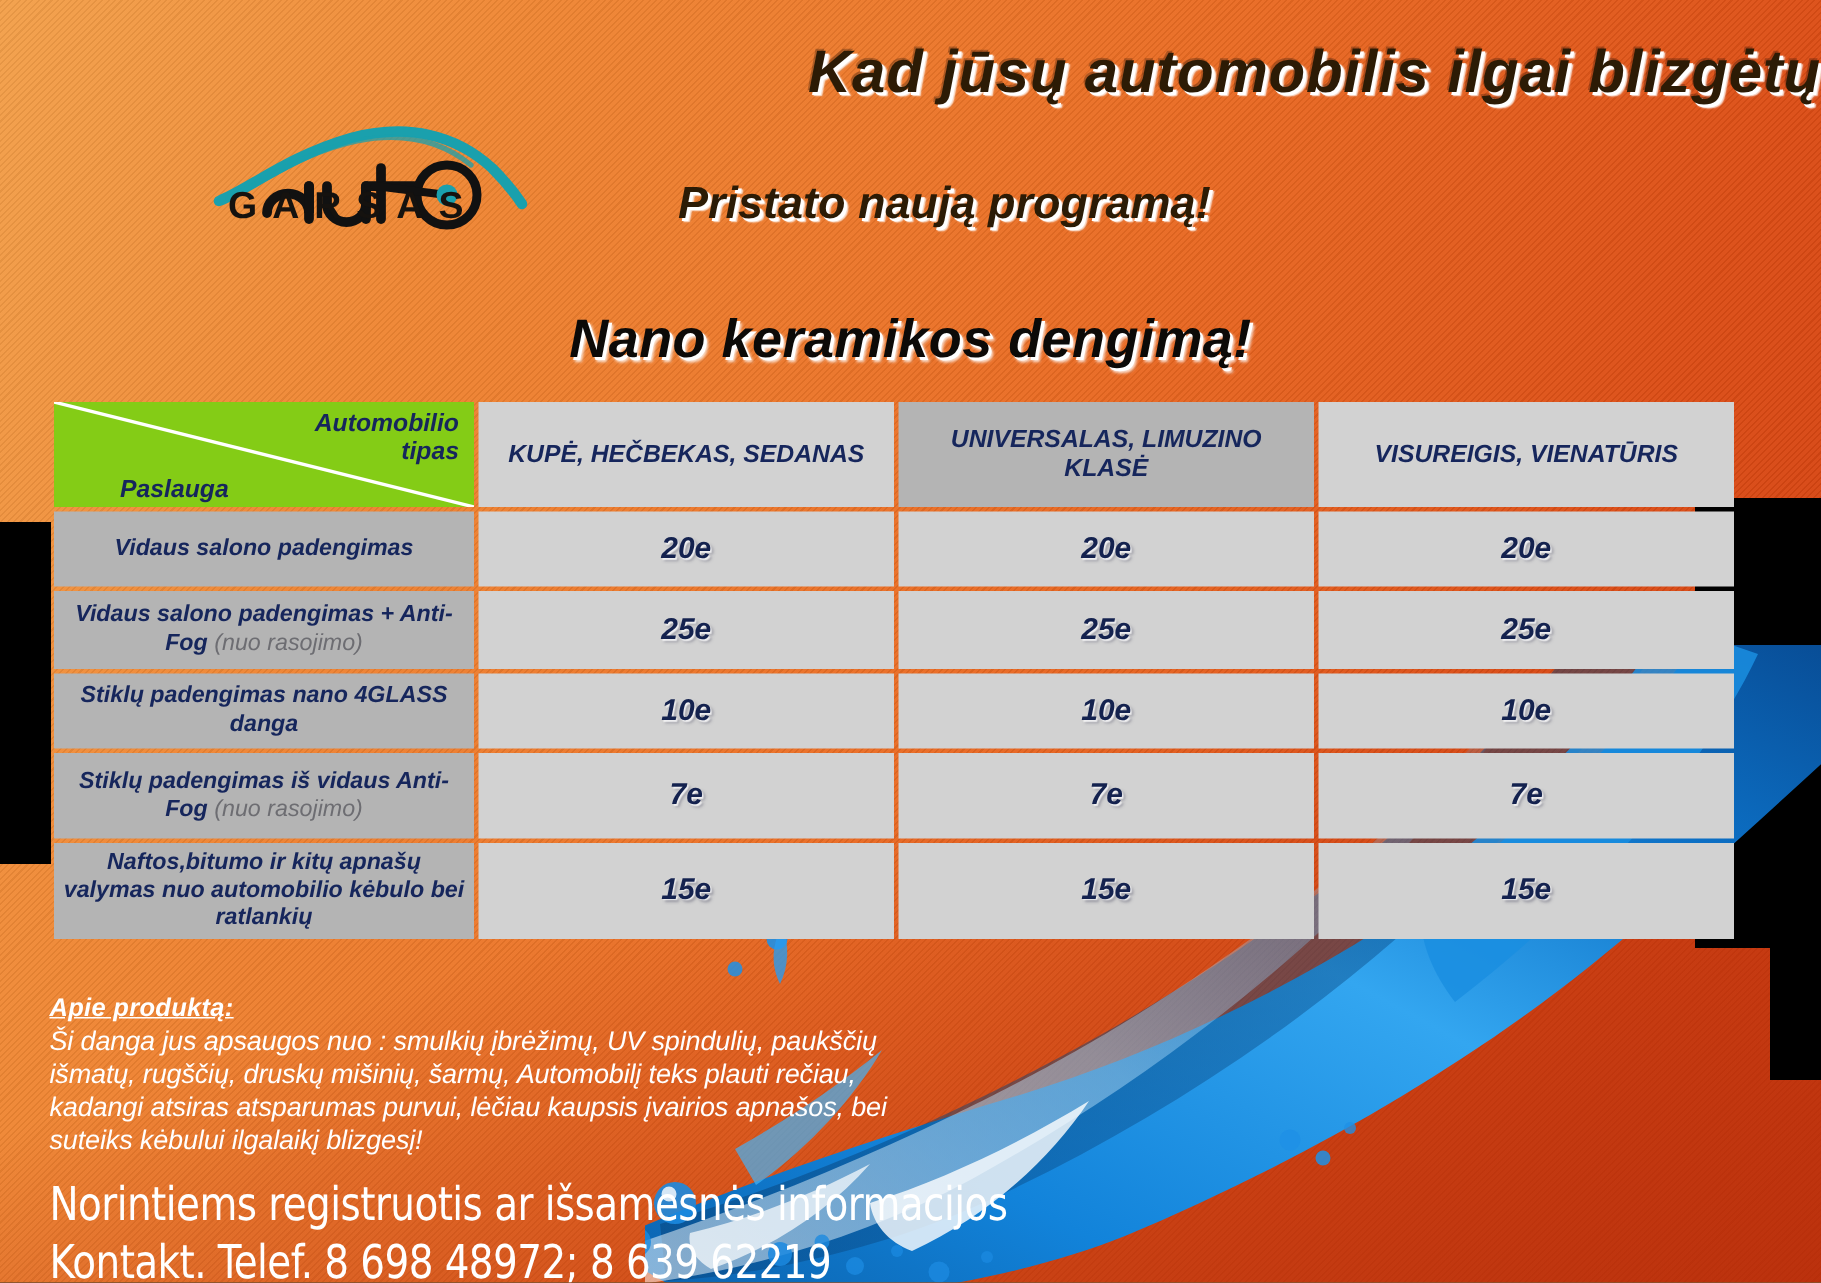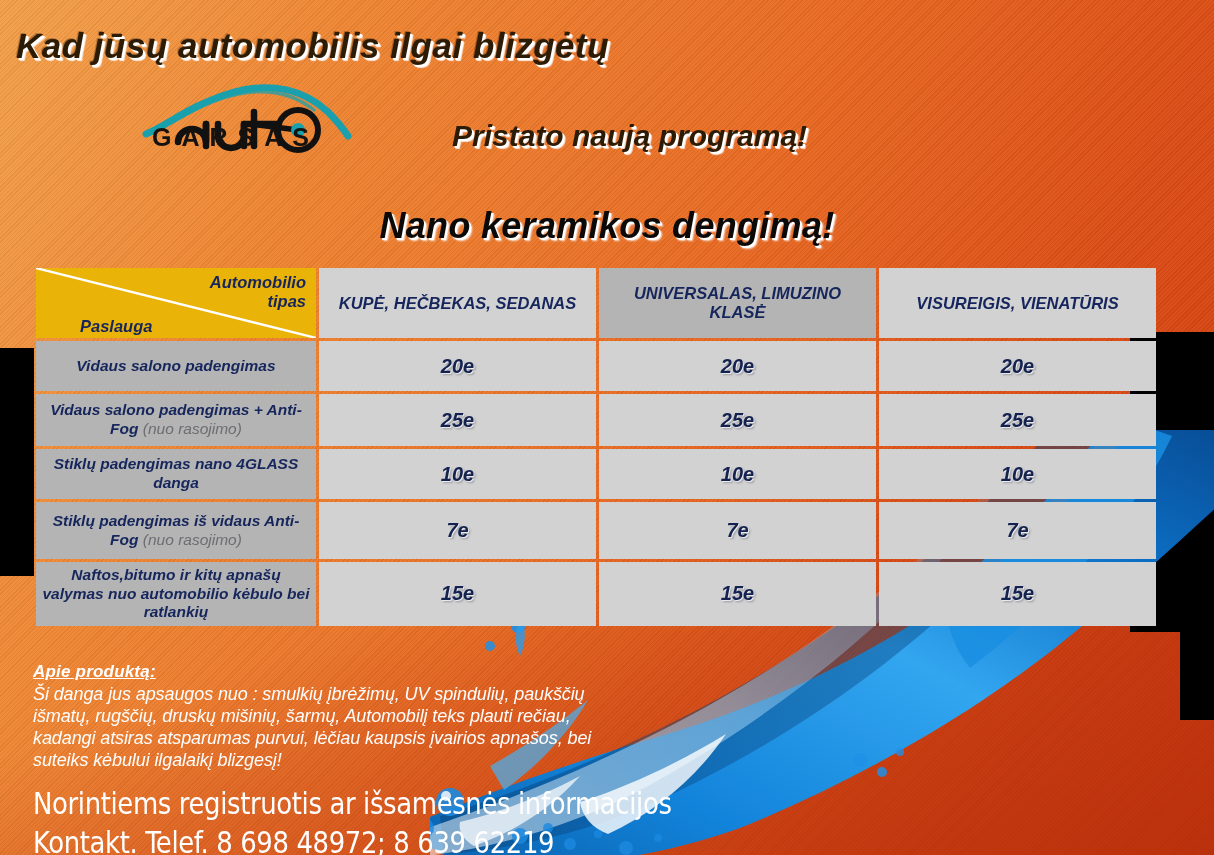--- a/index.html
+++ b/index.html
@@ -72,31 +72,30 @@
     width: 790px;
     height: 430px;
     pointer-events: none;
   }
 
   
   .headline {
     position: absolute;
     left: 0; right: 0;
     top: 26px;
-    text-align: left;
-    font-size: 35px;
+    text-align: right;
+    font-size: 40px;
     font-weight: bold;
     font-style: italic;
     letter-spacing: 0.5px;
     color: #2c1b05;
     text-shadow:
         2px 2px 0 #ffffff,
         3px 3px 1px rgba(255,255,255,0.85),
         -1px -1px 0 rgba(0,0,0,0.25);
-    padding-left: 16px;
   }
 
   
   .logo-wrap {
     position: absolute;
     left: 142px;
     top: 82px;
     width: 320px;
     height: 78px;
   }
@@ -163,21 +162,21 @@
     font-weight: bold;
     font-size: 16.5px;
     line-height: 1.15;
     padding: 0 8px !important;
   }
   .hdr-dark  { background: #b4b4b4; }
   .hdr-light { background: #d2d2d2; }
 
   .corner {
     position: relative;
-    background: #eab308;
+    background: #84cc16;
     height: 70px;
     overflow: hidden;
   }
   .corner .diag {
     position: absolute;
     left: 0; top: 0;
     width: 100%; height: 100%;
   }
   .corner .lbl-type {
     position: absolute;

